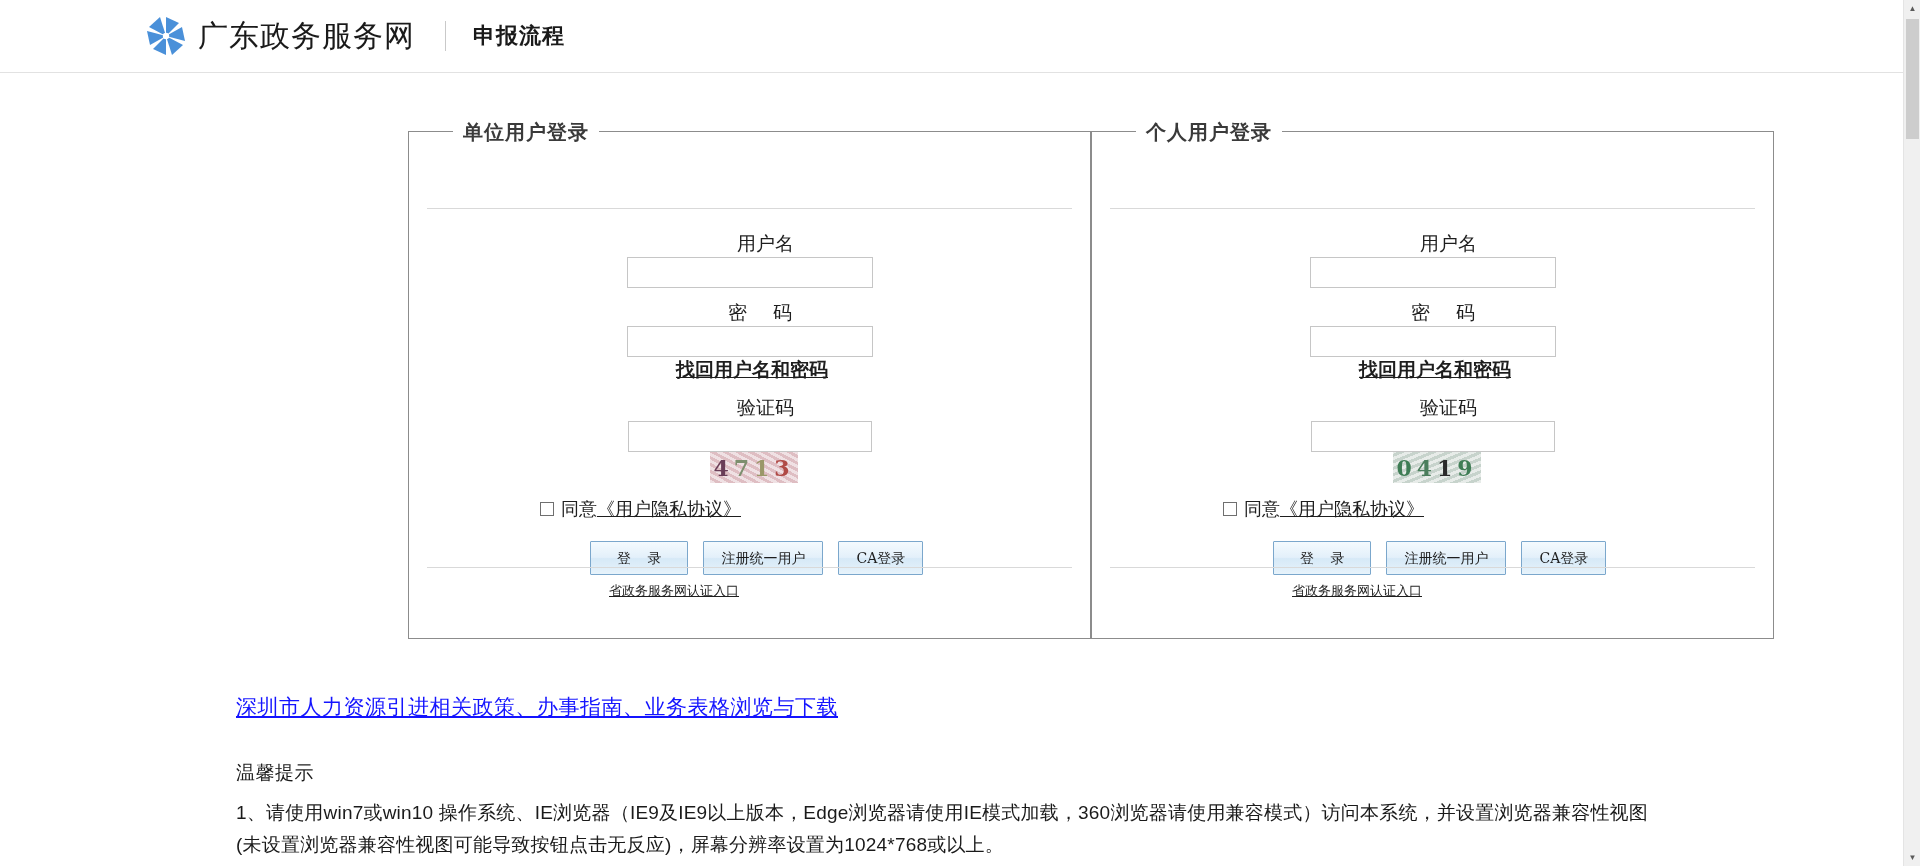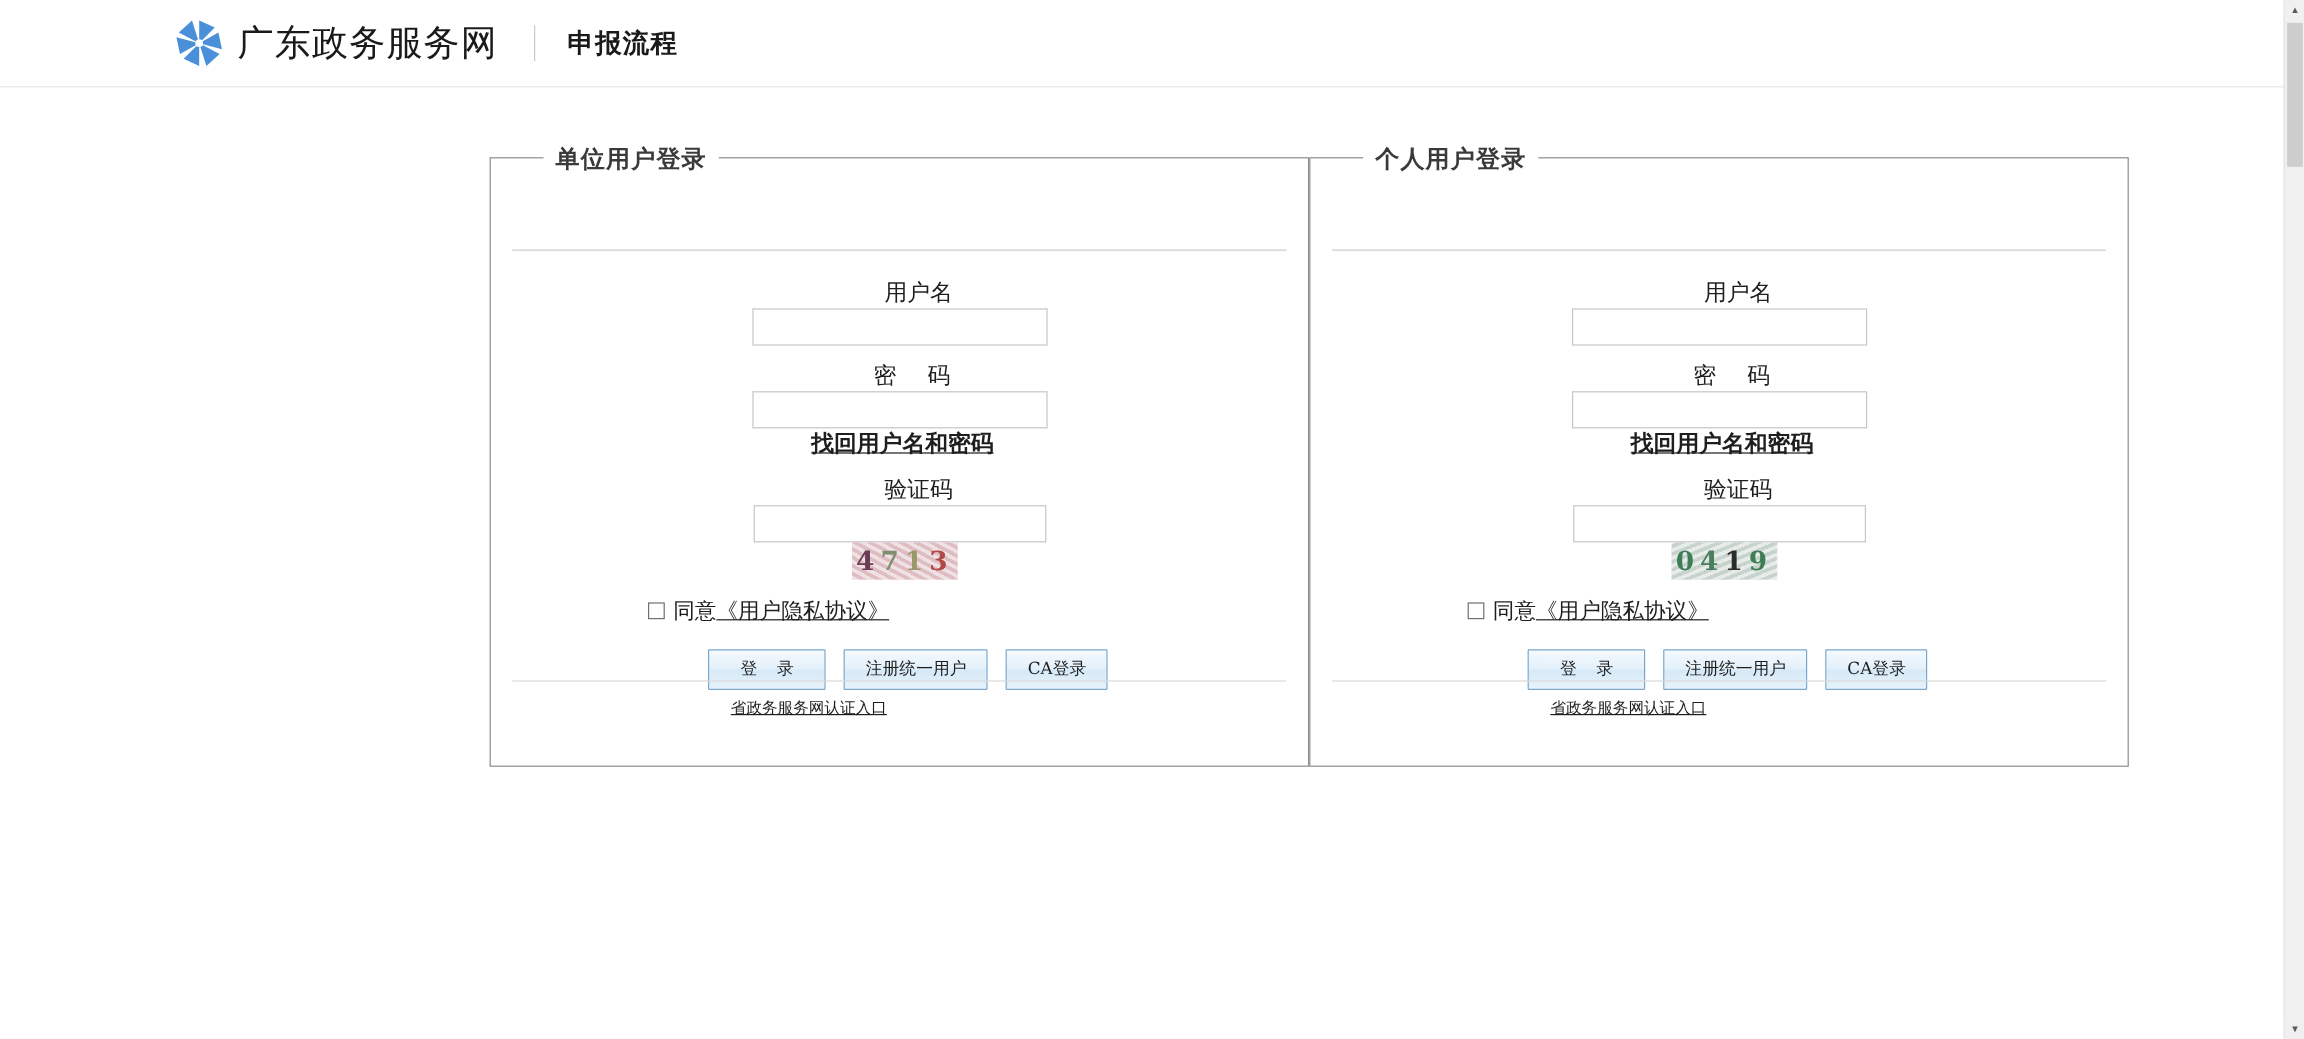--- a/index.html
+++ b/index.html
@@ -450,20 +450,26 @@
               <a class="entry-link">省政务服务网认证入口</a>
             </div>
 
           </div>
         </div>
         <div class="panel-bottom-rule"></div>
       </div>
 
     </div>
 
+    <div class="footer-block">
+      <a class="policy-link">深圳市人力资源引进相关政策、办事指南、业务表格浏览与下载</a>
+      <div class="tips-title">温馨提示</div>
+      <div class="tips-item">1、请使用win7或win10 操作系统、IE浏览器（IE9及IE9以上版本，Edge浏览器请使用IE模式加载，360浏览器请使用兼容模式）访问本系统，并设置浏览器兼容性视图(未设置浏览器兼容性视图可能导致按钮点击无反应)，屏幕分辨率设置为1024*768或以上。</div>
+      
+    </div>
 
   </div>
 
   <div class="scrollbar-track">
     <div class="scrollbar-arrow up">▲</div>
     <div class="scrollbar-thumb"></div>
     <div class="scrollbar-arrow down">▼</div>
   </div>
 
 </div>

